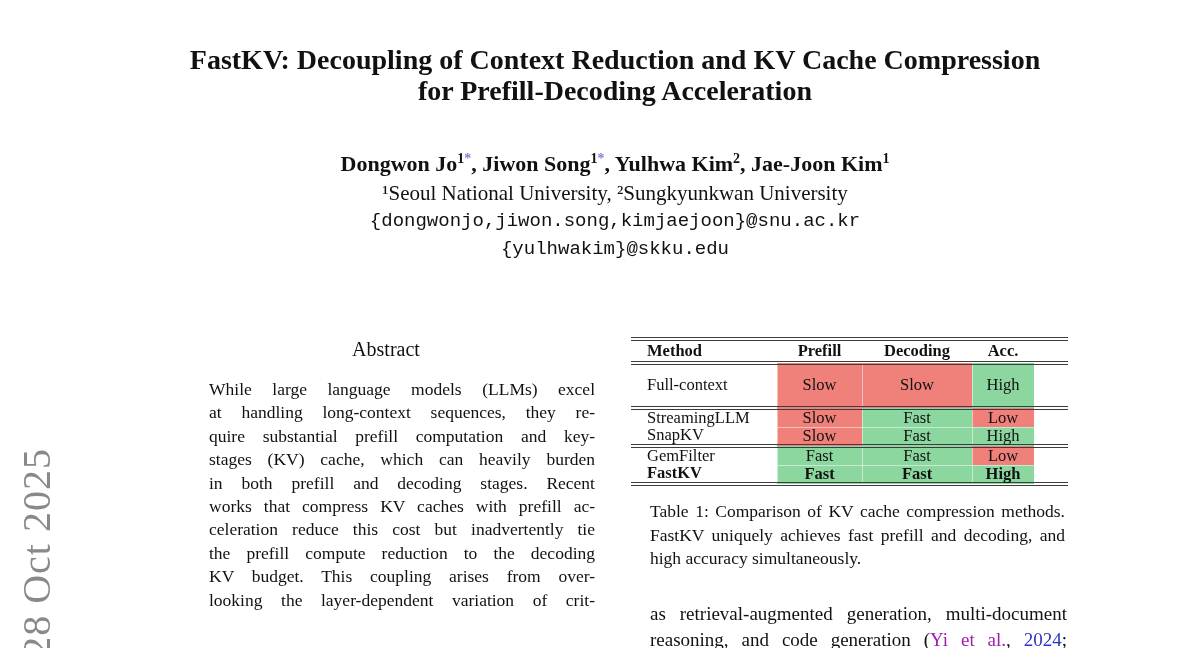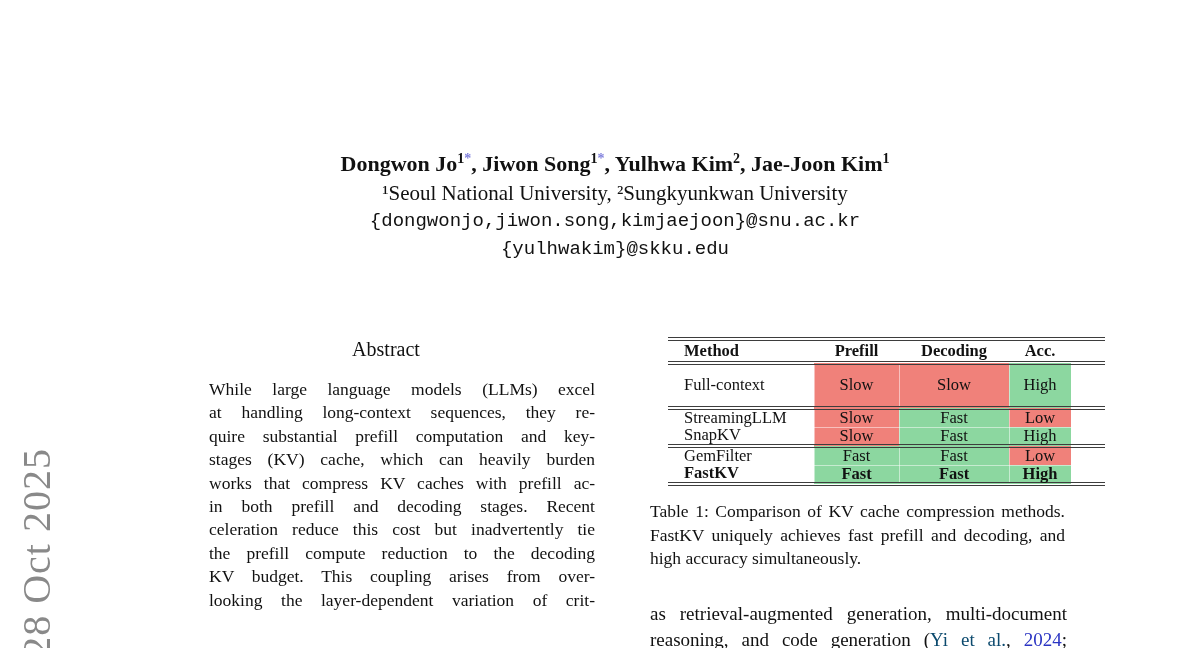--- a/index.html
+++ b/index.html
@@ -29,21 +29,21 @@
   #email2  { top:238px; }
 
   
   #abstract-heading { left:177px; top:338px; width:418px; text-align:center;
                       font-weight:normal; font-size:20px; }
   #abstract-body { left:177px; top:378px; width:418px;
                    font-size:17.5px; line-height:23.4px; }
   .jline { text-align:justify; text-align-last:justify;margin-left:32px; }
 
   
-  #table1-wrap { left:668px; top:337px; width:437px; }
+  #table1-wrap { left:631px; top:337px; width:437px; }
   table { border-collapse:collapse; table-layout:fixed; width:437px;
           font-size:16.5px; }
   col.c-method  { width:146px; }
   col.c-prefill { width:85px; }
   col.c-decode  { width:110px; }
   col.c-acc     { width:62px; }
   col.c-spacer  { width:34px; }
   thead tr { border-top:4px double #3d3d3d; border-bottom:4px double #3d3d3d; height:24px; }
   tbody    { border-bottom:4px double #3d3d3d; }
   tbody.g1 tr { height:45px; }
@@ -62,39 +62,43 @@
                font-size:19px; line-height:25.5px; }
   .cite { text-decoration:none; }
 </style>
 </head>
 <body>
 
 <div id="page">
 
   <div id="stamp" style="color: rgb(137, 137, 137);">G] 28 Oct 2025</div>
 
+  <div id="title" class="abs centerband">
+    <div>FastKV: Decoupling of Context Reduction and KV Cache Compression</div>
+    <div>for Prefill-Decoding Acceleration</div>
+  </div>
 
   <div id="authors" class="abs centerband">
     <span><span>Dongwon Jo</span><sup><span>1</span><span style="color: rgb(128, 128, 221);">*</span></sup><span>, </span></span><span><span>Jiwon Song</span><sup><span>1</span><span style="color: rgb(128, 128, 221);">*</span></sup><span>, </span></span><span><span>Yulhwa Kim</span><sup><span>2</span></sup><span>, </span></span><span><span>Jae-Joon Kim</span><sup><span>1</span></sup></span>
   </div>
 
   <div id="affil" class="abs centerband">¹Seoul National University, ²Sungkyunkwan University</div>
 
   <div id="email1" class="abs centerband email">{dongwonjo,jiwon.song,kimjaejoon}@snu.ac.kr</div>
   <div id="email2" class="abs centerband email">{yulhwakim}@skku.edu</div>
 
   <div id="abstract-heading" class="abs">Abstract</div>
 
   <div id="abstract-body" class="abs">
     <div class="jline">While large language models (LLMs) excel</div>
     <div class="jline">at handling long-context sequences, they re-</div>
     <div class="jline">quire substantial prefill computation and key-</div>
     <div class="jline">stages (KV) cache, which can heavily burden</div>
+    <div class="jline">in both prefill and decoding stages. Recent</div>
     <div class="jline">works that compress KV caches with prefill ac-</div>
-    <div class="jline">in both prefill and decoding stages. Recent</div>
     <div class="jline">celeration reduce this cost but inadvertently tie</div>
     <div class="jline">the prefill compute reduction to the decoding</div>
     <div class="jline">KV budget. This coupling arises from over-</div>
     <div class="jline">looking the layer-dependent variation of crit-</div>
   </div>
 
   <div id="table1-wrap" class="abs">
     <table>
       <colgroup>
         <col class="c-method">
@@ -157,16 +161,16 @@
   </div>
 
   <div id="table1-caption" class="abs">
     <div class="jline cap-line">Table 1: Comparison of KV cache compression methods.</div>
     <div class="jline cap-line">FastKV uniquely achieves fast prefill and decoding, and</div>
     <div class="jline cap-line">high accuracy simultaneously.</div>
   </div>
 
   <div id="body-text" class="abs">
     <div class="jline">as retrieval-augmented generation, multi-document</div>
-    <div class="jline"><span>reasoning, and code generation (</span><span class="cite" style="color: #0c4a6e;">Yi et al.</span><span>, </span><span class="cite" style="color: rgb(43, 53, 195);">2024</span><span>;</span></div>
+    <div class="jline"><span>reasoning, and code generation (</span><span class="cite" style="color: #a21caf;">Yi et al.</span><span>, </span><span class="cite" style="color: rgb(43, 53, 195);">2024</span><span>;</span></div>
   </div>
 
 </div>
 
 </body></html>

